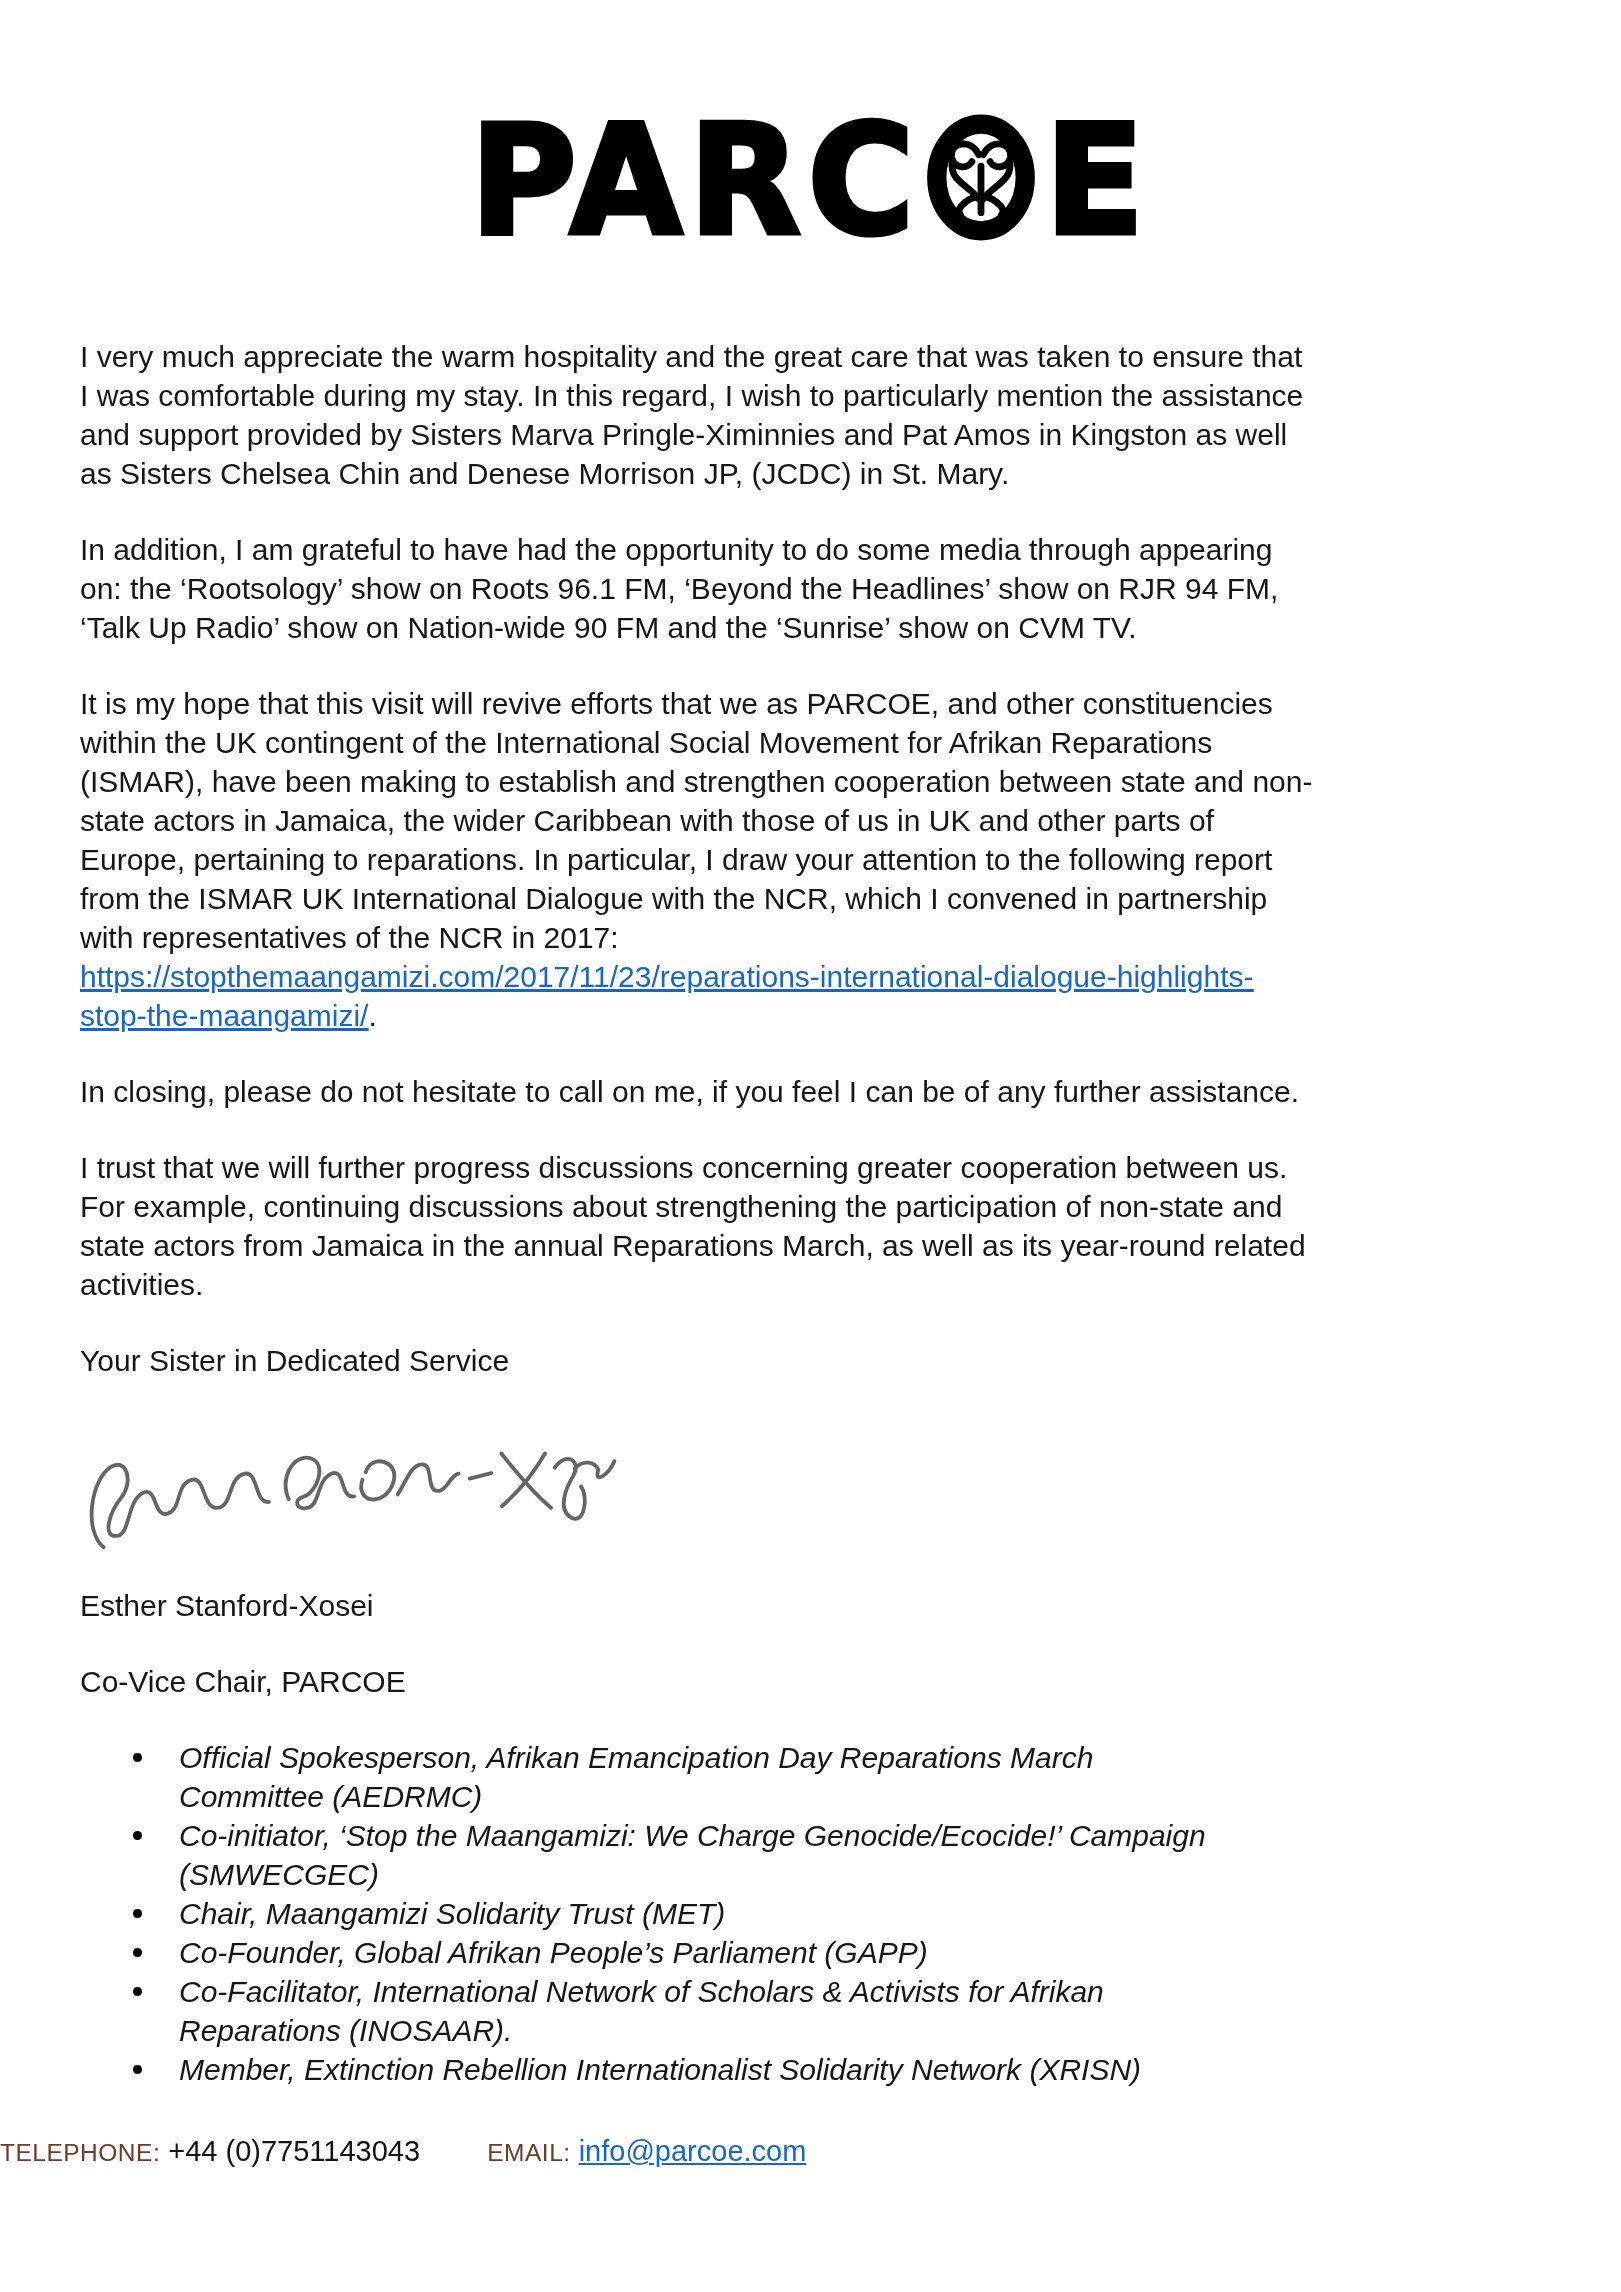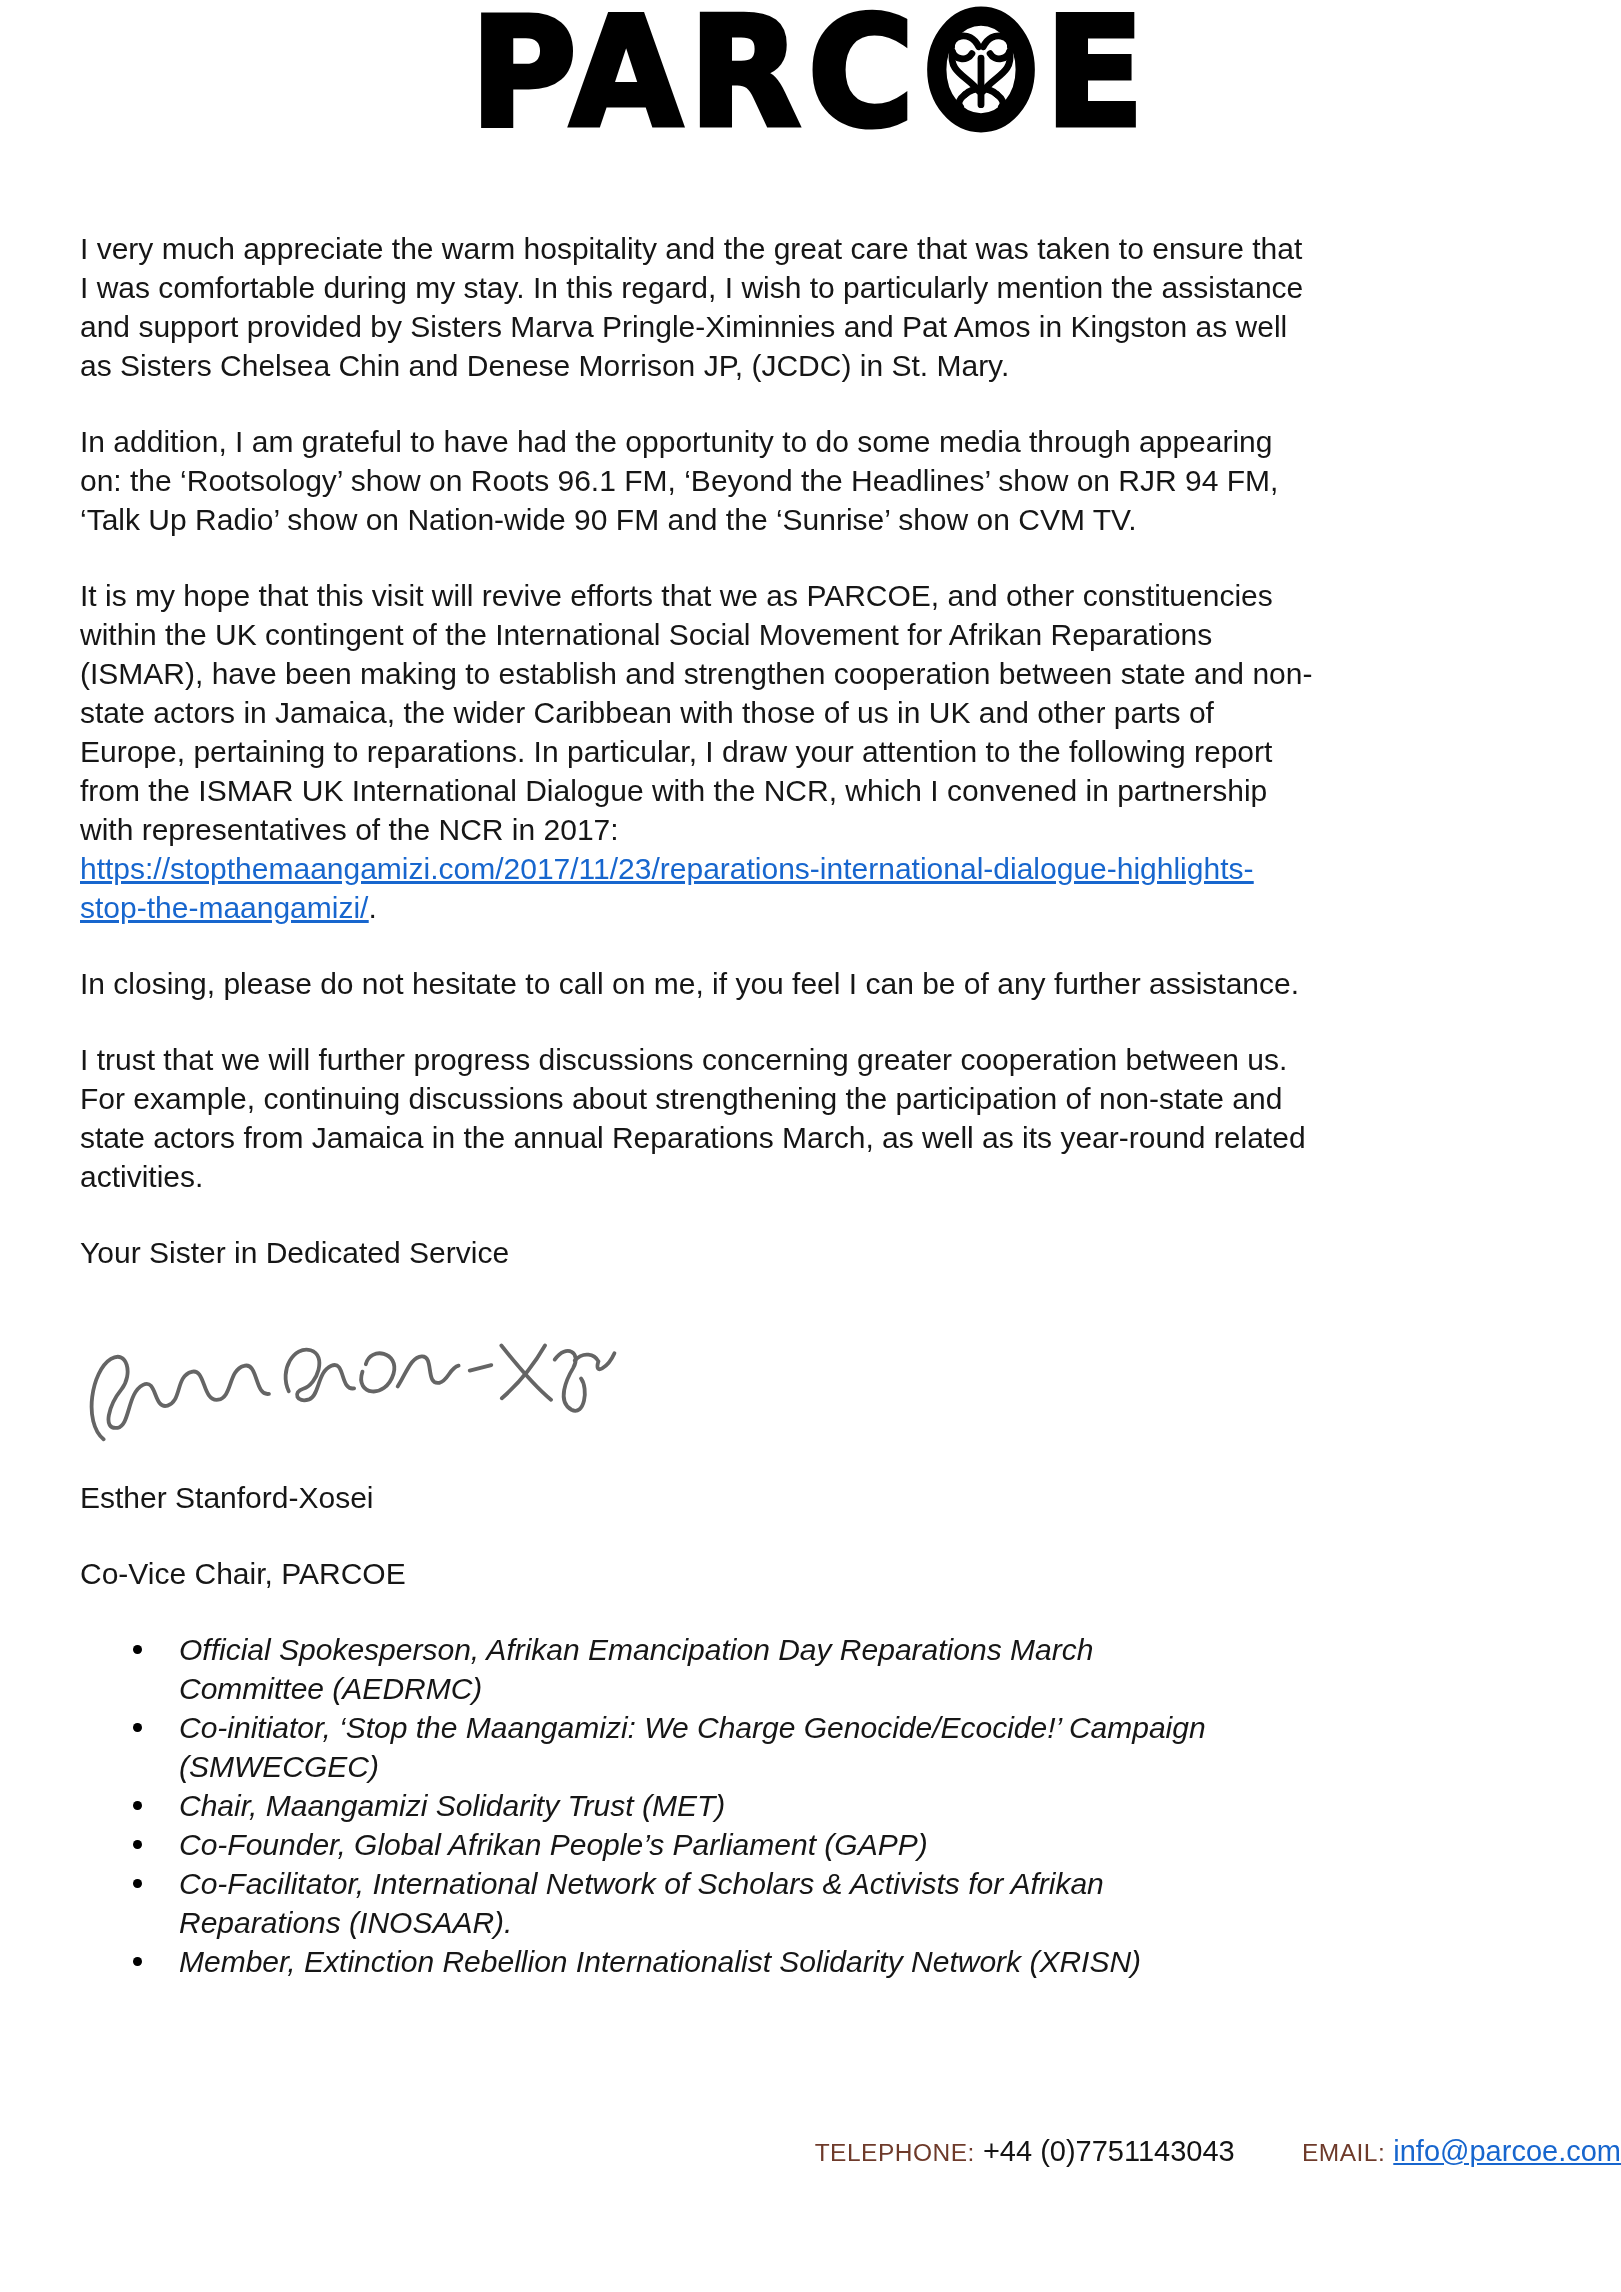--- a/index.html
+++ b/index.html
@@ -7,20 +7,21 @@
     position:relative;
     width:1621px;height:2293px;
     background:#ffffff;
     margin:0 auto;
     overflow:hidden;
     font-family:"Liberation Sans",sans-serif;
     color:var(--text,#161616);
   }
   
   .logo{
+    padding-top:108px;
     margin-bottom:84px;
     display:flex;
     justify-content:center;
     align-items:center;
   }
   .logo-text{
     font-family:"DejaVu Sans","Liberation Sans",sans-serif;
     font-weight:900;
     font-size:145px;
     line-height:1;
@@ -67,21 +68,21 @@
     left:53px;top:15.7px;
     width:8.8px;height:8.8px;
     border-radius:50%;
     background:#000;
   }
   
   .footer{
     position:absolute;
     left:0;top:2135px;
     width:100%;
-    text-align:right;
+    text-align:left;
     font-size:29px;
     line-height:33px;
   }
   .flabel{
     color:var(--footer-label-brown,#6E3A2A);
     font-size:24.5px;
     letter-spacing:0.5px;
   }
   .fvalue{color:#131313;}
   .femail{

